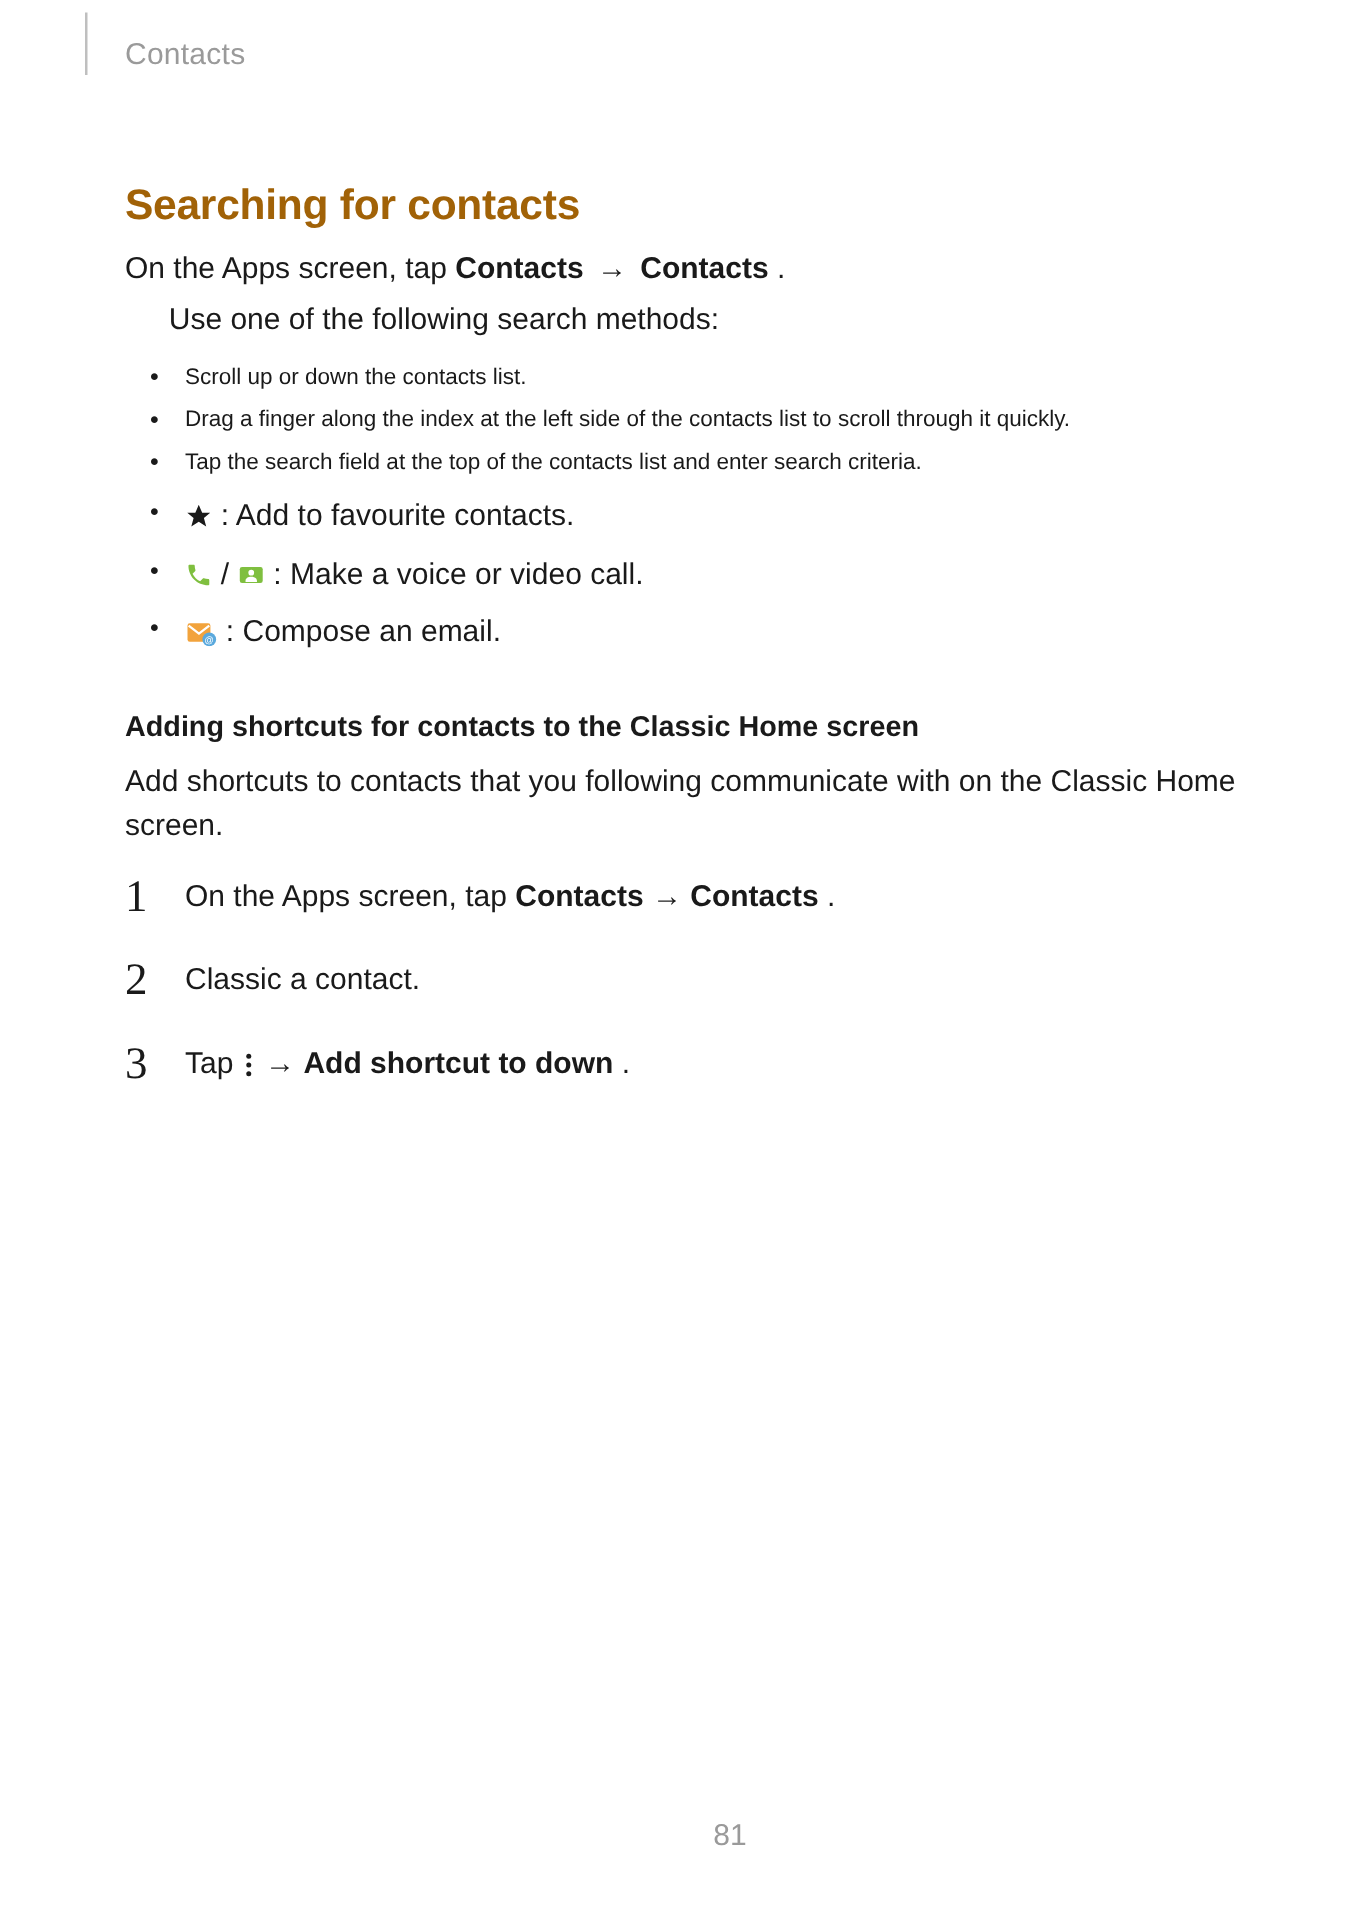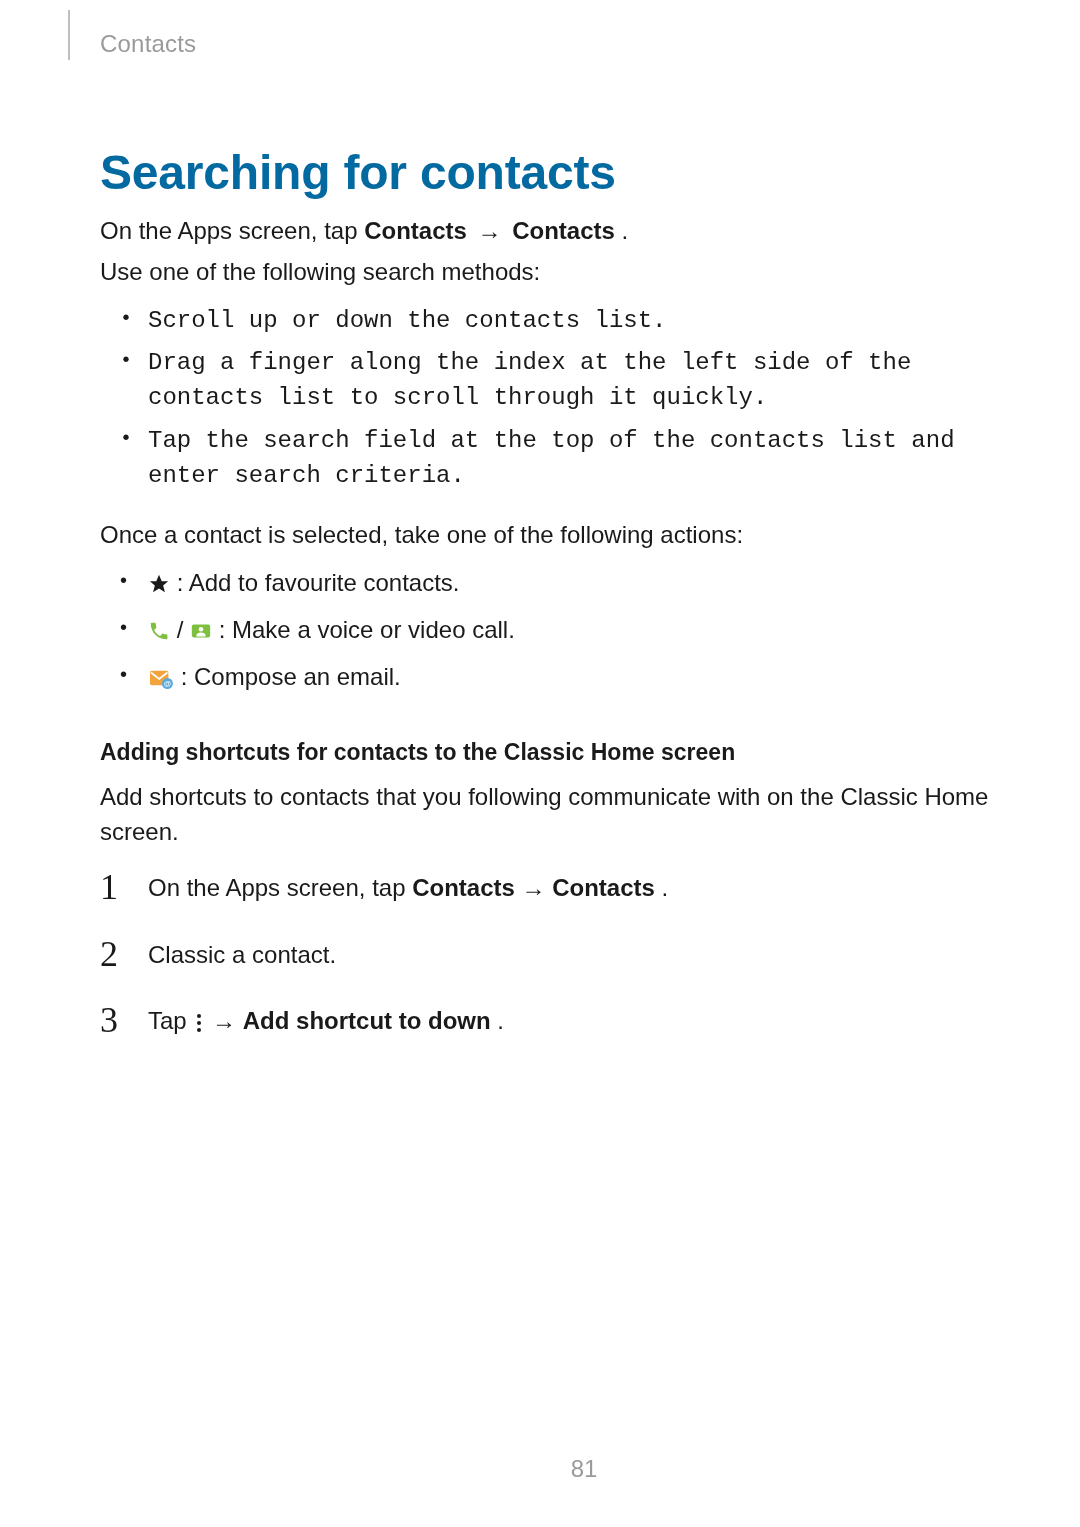--- a/index.html
+++ b/index.html
@@ -29,45 +29,44 @@
   .header-text {
     position: absolute;
     left: 100px;
     top: 30px;
     font-size: 24px;
     color: #9a9a9a;
     letter-spacing: 0.2px;
   }
   .h2 {
     margin-top: 115px;
-    font-size: 48px;
+    font-size: 34px;
     font-weight: 700;
-    color: #0369a1; 
+    color: #a16207; 
     letter-spacing: -0.2px;
   }
   .para {
     margin-top: 14px;
     font-size: 24px;
     line-height: 1.45;
     color: #1a1a1a;
   }
   .para .arrow { margin: 0 4px; }
   .bold { font-weight: 700; }
   .bullets {
     margin: 14px 0 0 0;
     padding: 0;
     list-style: none;
   }
   .bullets > li {
     position: relative;
     padding-left: 48px;
     margin: 0 0 8px 0;
-    font-size: 24px;
+    font-size: 18px;
     line-height: 1.45;
-    font-family: Liberation Mono, monospace;
   }
   .bullets > li::before {
     content: "•";
     position: absolute;
     left: 20px;
     top: 0;
     font-size: 20px;
     color: #1a1a1a;
   }
   .icon-bullets {
@@ -149,29 +148,28 @@
   <div class="h2">Searching for contacts</div>
 
   <div class="para">
     <span>On the Apps screen, tap </span>
     <span class="bold">Contacts</span>
     <span class="arrow"> → </span>
     <span class="bold">Contacts</span>
     <span>.</span>
   </div>
 
-  <div class="para" style="margin-top:6px;">Use one of the following search methods:</div>
+  <div class="para" style="margin-top:6px;margin-left:35px;">Use one of the following search methods:</div>
 
   <ul class="bullets">
     <li>Scroll up or down the contacts list.</li>
     <li>Drag a finger along the index at the left side of the contacts list to scroll through it quickly.</li>
     <li>Tap the search field at the top of the contacts list and enter search criteria.</li>
   </ul>
 
-  <div class="para" style="margin-top:24px;">Once a contact is selected, take one of the following actions:</div>
 
   <ul class="icon-bullets">
     <li>
       <span class="icon-slot">
         <svg width="22" height="22" viewBox="0 0 24 24">
             <polygon points="12,2 15,9 22,9 16.5,13.5 18.5,21 12,16.8 5.5,21 7.5,13.5 2,9 9,9" fill="#1a1a1a"></polygon>
           </svg>
       </span>
       <span>: Add to favourite contacts.</span>
     </li>

